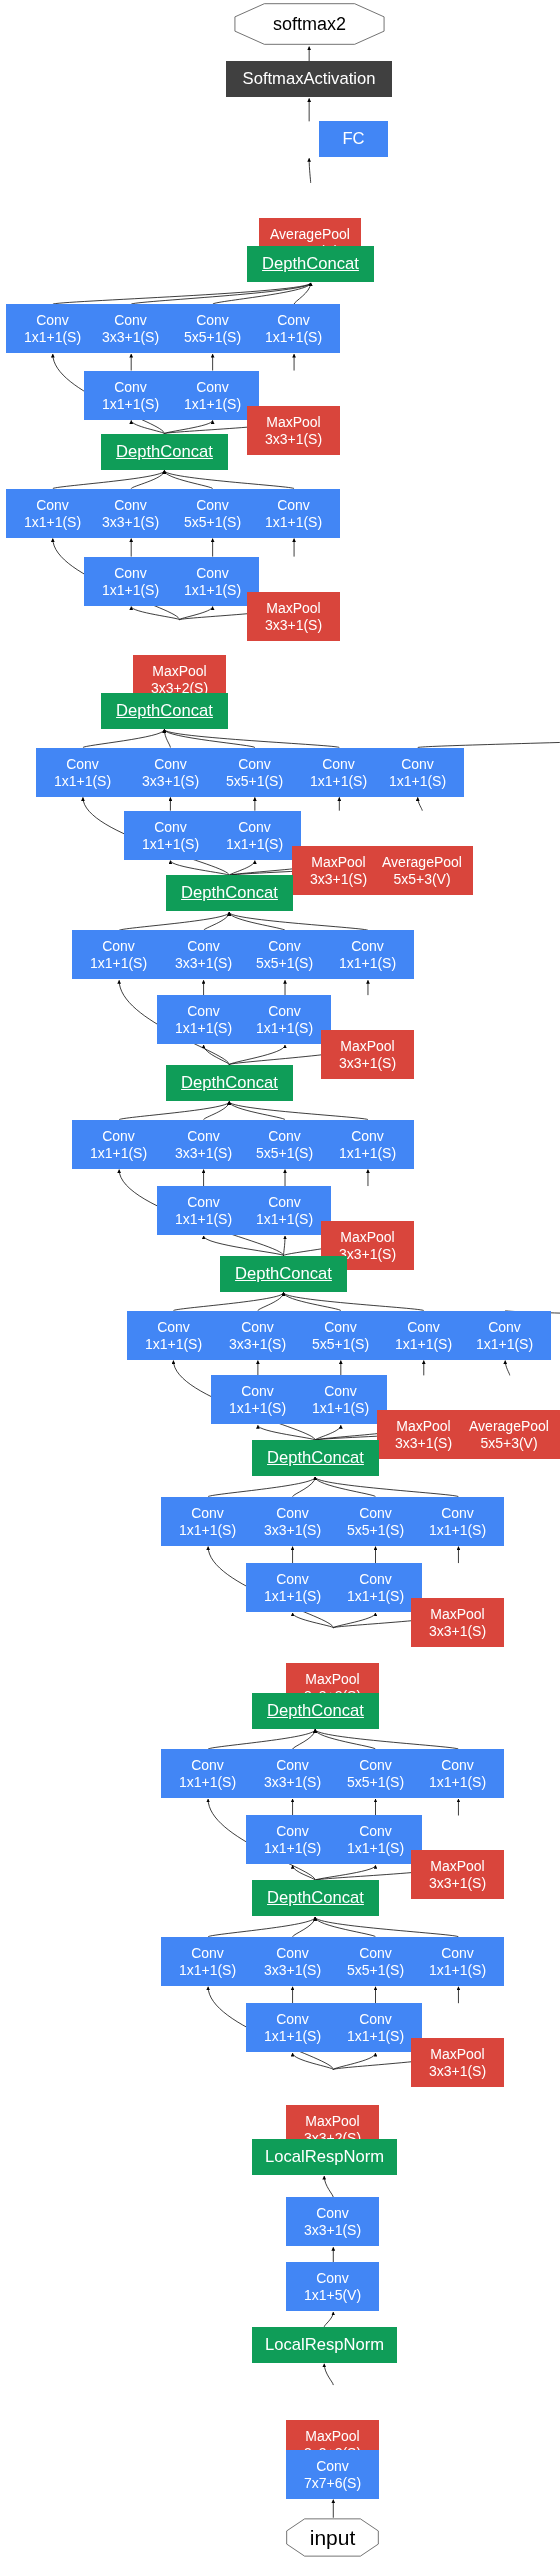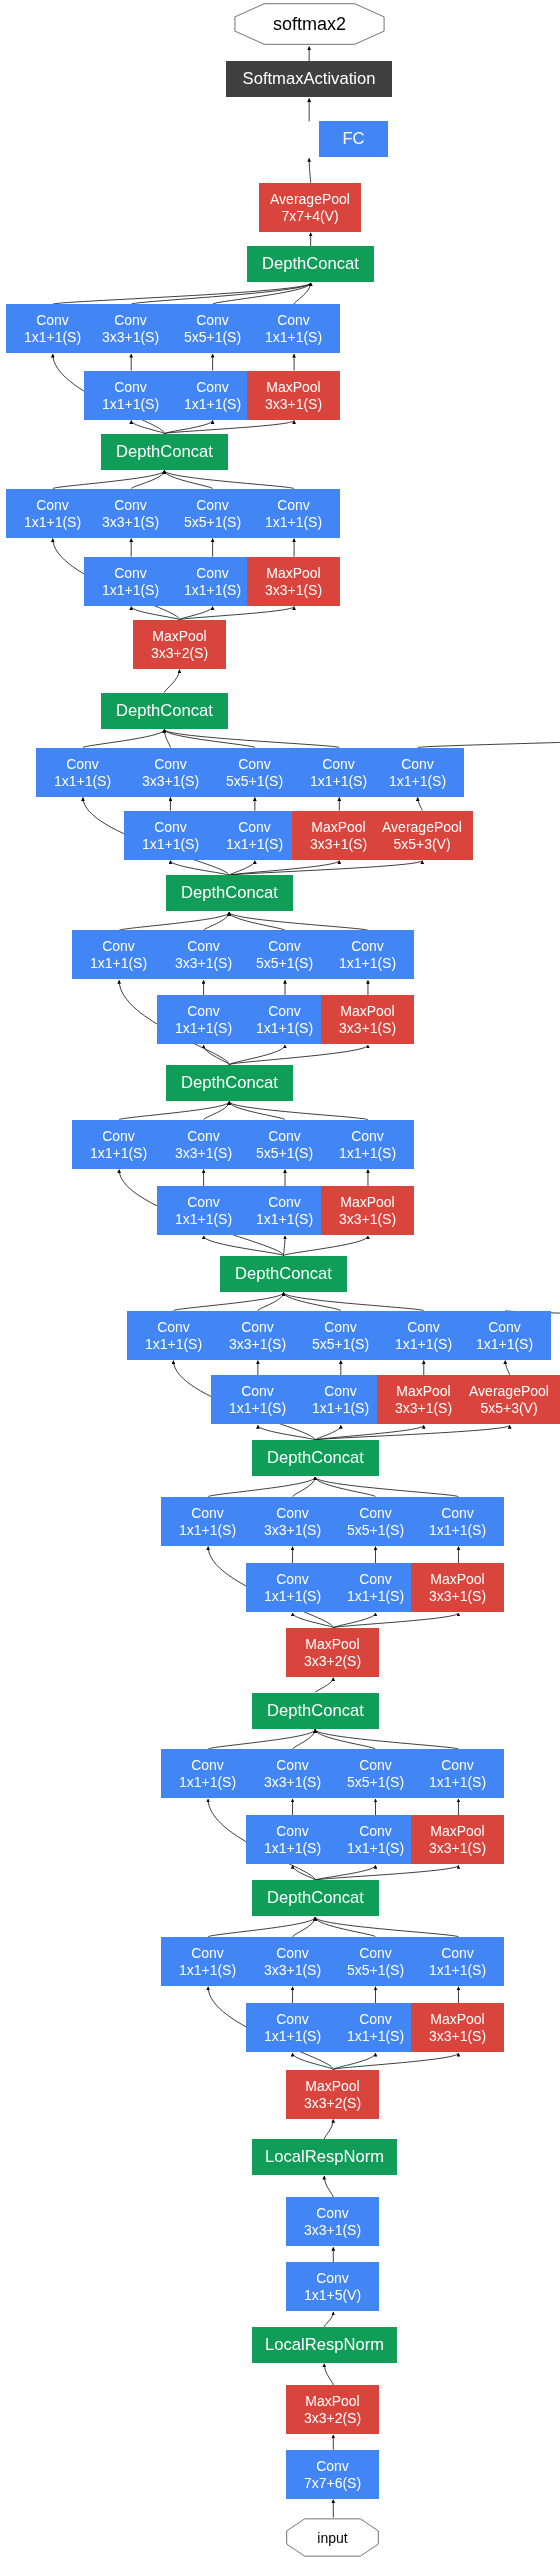--- a/index.html
+++ b/index.html
@@ -23,22 +23,22 @@
     color:#ffffff;
     font-size:6.6px;
     line-height:7.6px;
     text-align:center;
     white-space:nowrap;
     letter-spacing:0px;
   }
   .node .l1{display:block;}
   .node .l2{display:block;}
   .conv{background:#4286f5;}
-  .pool{background:#d9453c;}
-  .concat{background:#0f9d58;}
+  .pool{background:#d9453c;margin-top:35px;}
+  .concat{background:#0f9d58;text-decoration:underline;}
   .norm{background:#0f9d58;}
   .softmaxact{background:#404040;text-align:right;}
   .fc{background:#4286f5;}
   .octwrap{position:absolute;}
   .octwrap svg{position:absolute;left:0;top:0;}
   .octwrap .lbl{
     position:absolute;left:0;top:0;width:100%;height:100%;
     display:flex;align-items:center;justify-content:center;
     font-size:7px;color:#000;
   }
@@ -523,17 +523,17 @@
         <span class="l2">3x3+2(S)</span>
       </div>
       <div class="node conv" style="left: 286px; top: 2450px; width: 93px; height: 49px; font-size: 14px; line-height: 16.3px;">
         <span class="l1">Conv</span>
         <span class="l2">7x7+6(S)</span>
       </div>
       <div class="octwrap" style="left: 286px; top: 2518px; width: 93px; height: 39px;">
         <svg width="93" height="39" viewBox="0 0 135.5 56.2969">
           <polygon points="27.1,1 108.4,1 134.5,18.581155778894473 134.5,37.72537688442212 108.4,55.30653266331659 27.1,55.30653266331659 1,37.72537688442212 1,18.581155778894473" fill="#ffffff" stroke="#555555" stroke-width="1.2"></polygon>
         </svg>
-        <div class="lbl" style="font-size: 14px;">input</div>
+        <div class="lbl" style="font-size: 21px;">input</div>
       </div>
     </div>
 </div>
 
 
 </body></html>

